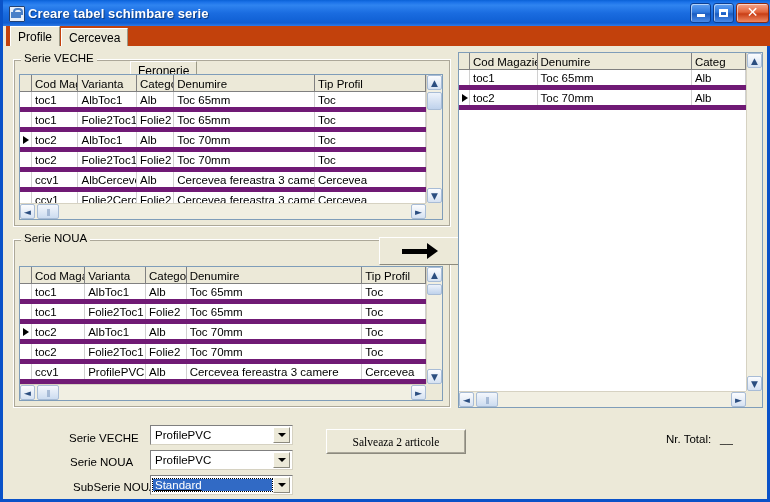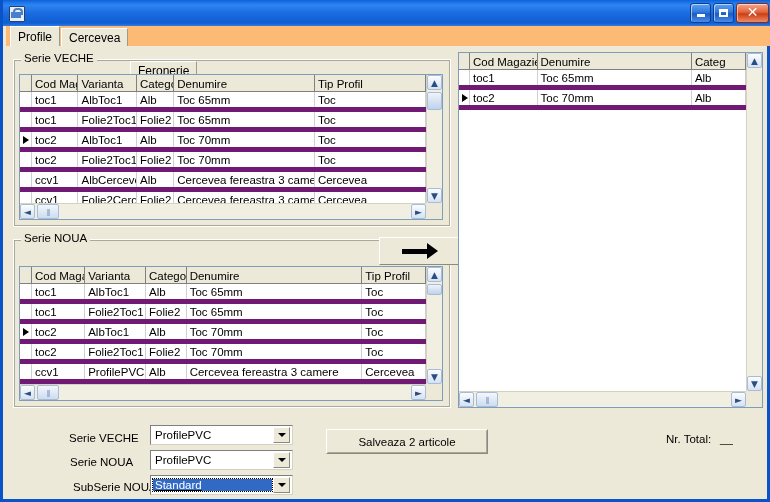--- a/index.html
+++ b/index.html
@@ -57,21 +57,21 @@
     width:33px;
   }
   .tb-btn .g{position:absolute;left:0;top:0;right:0;bottom:0;display:flex;align-items:center;justify-content:center;
     color:#fff;font-size:11px;font-weight:bold;font-family:"DejaVu Sans",sans-serif;}
   .min-glyph{width:8px;height:3px;background:#fff;margin-top:5px;}
   .max-glyph{width:9px;height:8px;border:2px solid #fff;border-top-width:3px;box-sizing:border-box;}
   .close-glyph{font-size:14px;line-height:1;font-weight:bold;margin-top:-2px;}
   
   .tabstrip{
     position:absolute;left:3px;top:26px;width:764px;height:20px;
-    background:#fdba74;
+    background:#c2410c;
   }
   .tab{
     position:absolute;top:2px;height:18px;box-sizing:border-box;
     font-size:12px;color:#000;display:flex;align-items:center;justify-content:center;
     padding:0 7px;
     border-left:1px solid #fff;border-top:1px solid #fff;border-right:1px solid #9d9b88;
     background:#ece9d8;
   }
   .tab.active{
     top:0px;height:20px;background:#ece9d8;font-weight:normal;
@@ -205,20 +205,21 @@
 <body>
 
 <div class="window">
 
   <div class="titlebar">
     <div class="title-icon">
       <div class="shape"></div>
         <div class="arch"></div>
         <div class="bar"></div>
     </div>
+    <div class="title-text">Creare tabel schimbare serie</div>
     <div class="title-buttons">
       <div class="tb-btn">
         <div class="g">
             <div class="min-glyph"></div>
           </div>
       </div>
       <div class="tb-btn">
         <div class="g">
             <div class="max-glyph"></div>
           </div>
@@ -444,21 +445,21 @@
     <div class="cval">ProfilePVC</div>
     <div class="cbtn"></div>
   </div>
 
   <div class="lbl" style="left:70px;top:481px;">SubSerie NOUA</div>
   <div class="combo focused" style="left:147px;top:475px;width:143px;text-decoration:underline;">
     <div class="cval">Standard</div>
     <div class="cbtn"></div>
   </div>
 
-  <div class="btn" style="left:323px;top:429px;width:162px;height:25px;">
+  <div class="btn" style="left:323px;top:429px;width:140px;height:25px;font-family:Liberation Serif, serif;">
     <div class="inner"></div>
     <span>Salveaza 2 articole</span>
   </div>
 
   <div class="lbl" style="left:663px;top:433px;">Nr. Total:</div>
   <div class="lbl" style="left:717px;top:433px;">__</div>
 
 </div>
 
 </body></html>

